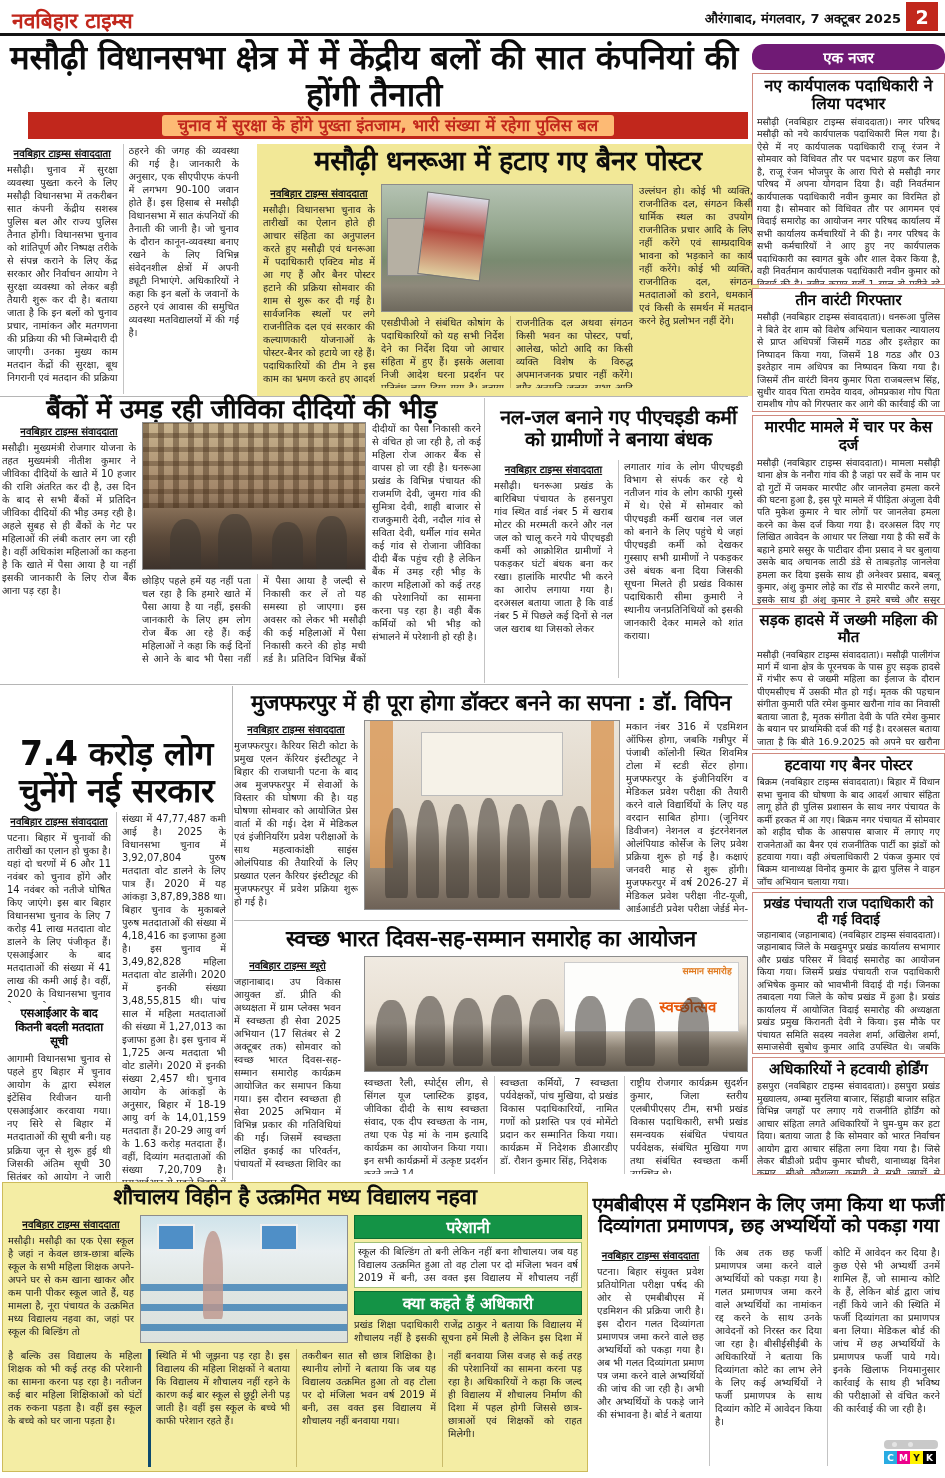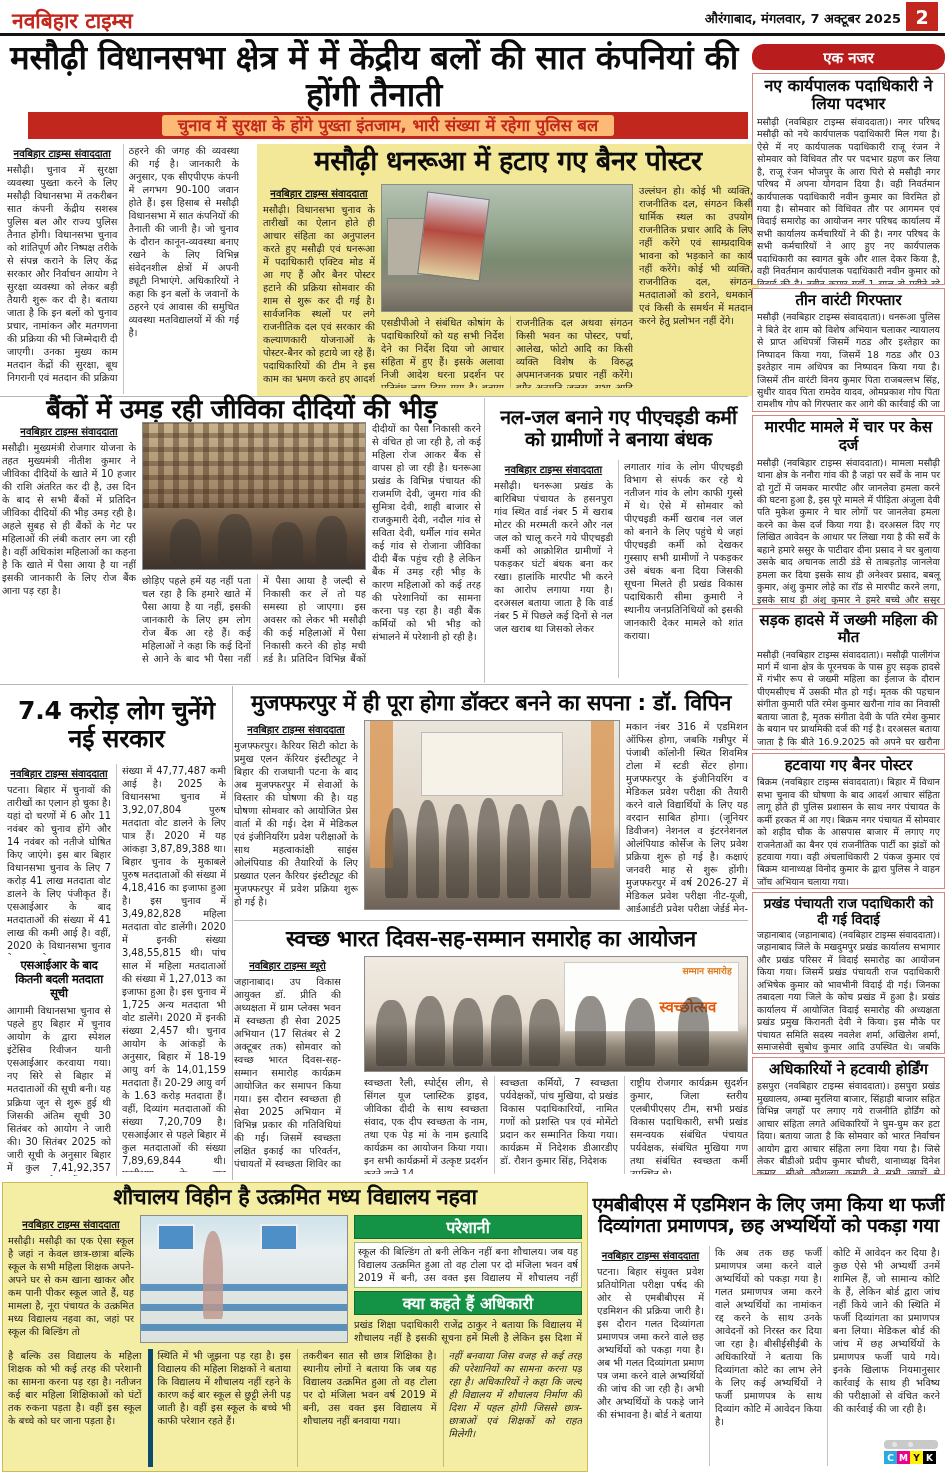--- a/index.html
+++ b/index.html
@@ -22,21 +22,21 @@
   
   .subbar{background:#c1271c;display:flex;align-items:center;justify-content:center;}
   .subbar span{background:#fdba74;color:#c1271c;font-weight:bold;font-size:16.5px;padding:1px 16px;border-radius:3px;line-height:1.2;}
   
   .yellow{background:#f2e897;}
   .khaki{background:#f4eda4;border:1px solid #cdbb5a;}
   
   .greenbar{background:#149346;color:#fff;font-weight:bold;font-size:16px;display:flex;align-items:center;justify-content:center;border:1px solid #0c6e33;}
   .whitebox{background:#fff;border:1px solid #9fbf77;}
   
-  .en-pill{background:#b91c1c;color:#fff;font-weight:bold;font-size:15px;display:flex;align-items:center;justify-content:center;border-radius:12px;}
+  .en-pill{background:#701a75;color:#fff;font-weight:bold;font-size:15px;display:flex;align-items:center;justify-content:center;border-radius:12px;}
   .en-item{border:1px solid #d08a7f;padding:2px 4px;margin-top:3px;overflow:hidden;background:#fff;}
   .en-hl{font-weight:bold;text-align:center;color:#0c0c0c;line-height:1.15;margin:1px 0 2px;}
   .en-body{font-size:9.3px;line-height:1.34;text-align:justify;color:#1d1d1d;}
   
   .photo{position:relative;overflow:hidden;border:1px solid #8c8c8c;}
   .ph1{background:linear-gradient(180deg,#b4c2b2 0%,#95a78f 35%,#798a70 60%,#8e897b 80%,#6e695d 100%);}
   .ph1 .cloth{position:absolute;left:16%;top:8%;width:25%;height:66%;background:linear-gradient(180deg,#d9d9e4 0%,#b34a3f 45%,#e0cfa0 100%);transform:rotate(7deg);border:1px solid #777;}
   .ph1 .truck{position:absolute;left:2%;top:26%;width:16%;height:46%;background:#b6b0a3;border:1px solid #888;}
   .ph2{background:linear-gradient(180deg,#c9b48e 0%,#a3876a 45%,#5c4a3a 78%,#3e332c 100%);}
   .ph2 .lattice{position:absolute;left:0;top:0;width:100%;height:58%;background:repeating-linear-gradient(90deg,rgba(62,40,20,.4) 0 6px,rgba(0,0,0,0) 6px 15px),repeating-linear-gradient(0deg,rgba(62,40,20,.35) 0 5px,rgba(0,0,0,0) 5px 14px);}
@@ -146,21 +146,21 @@
       </div>
       <div class="col">
         <div class="body-txt" style="height:214px;">लगातार गांव के लोग पीएचइडी विभाग से संपर्क कर रहे थे नतीजन गांव के लोग काफी गुस्से में थे। ऐसे में सोमवार को पीएचइडी कर्मी खराब नल जल को बनाने के लिए पहुंचे थे जहां पीएचइडी कर्मी को देखकर गुस्साए सभी ग्रामीणों ने पकड़कर उसे बंधक बना दिया जिसकी सूचना मिलते ही प्रखंड विकास पदाधिकारी सीमा कुमारी ने स्थानीय जनप्रतिनिधियों को इसकी जानकारी देकर मामले को शांत कराया।</div>
       </div>
     </div>
   </div>
 
   <div class="abs rule" style="left:0;top:684px;width:748px;height:1px;"></div>
 
   <div class="abs" style="left:2px;top:686px;width:229px;height:494px;">
-    <div class="hl" style="font-size:25px;height:78px;display:flex;align-items:center;justify-content:center;">7.4 करोड़ लोग चुनेंगे नई सरकार</div>
+    <div class="hl" style="font-size:33px;height:78px;display:flex;align-items:center;justify-content:center;margin-top:48px;">7.4 करोड़ लोग चुनेंगे नई सरकार</div>
     <div class="cols" style="height:412px;">
       <div class="col">
         <div class="byline">नवबिहार टाइम्स संवाददाता</div>
         <div class="body-txt" style="height:172px;">पटना। बिहार में चुनावों की तारीखों का एलान हो चुका है। यहां दो चरणों में 6 और 11 नवंबर को चुनाव होंगे और 14 नवंबर को नतीजे घोषित किए जाएंगे। इस बार बिहार विधानसभा चुनाव के लिए 7 करोड़ 41 लाख मतदाता वोट डालने के लिए पंजीकृत हैं। एसआईआर के बाद मतदाताओं की संख्या में 41 लाख की कमी आई है। वहीं, 2020 के विधानसभा चुनाव के मुकाबले इस बार मतदाता बढ़े भी हैं।</div>
         <div class="hl" style="font-size:11.5px;margin:4px 0;line-height:1.2;">एसआईआर के बाद कितनी बदली मतदाता सूची</div>
         <div class="body-txt" style="height:190px;">आगामी विधानसभा चुनाव से पहले हुए बिहार में चुनाव आयोग के द्वारा स्पेशल इंटेंसिव रिवीजन यानी एसआईआर करवाया गया। नए सिरे से बिहार में मतदाताओं की सूची बनी। यह प्रक्रिया जून से शुरू हुई थी जिसकी अंतिम सूची 30 सितंबर को आयोग ने जारी की। 30 सितंबर 2025 को जारी सूची के अनुसार बिहार में कुल 7,41,92,357 मतदाता पंजीकृत हैं। 2020 में यह आंकड़ा 7,36,47,660 था। 2020 के मुकाबले इस बार चुनाव में 5,44,697 मतदाताओं का इजाफा हुआ है। हालांकि, एसआईआर के बाद अंतिम मतदाता सूची से लाखों मतदाताओं के नाम हटाए भी गए हैं।</div>
       </div>
       <div class="col">
         <div class="body-txt" style="height:408px;">संख्या में 47,77,487 कमी आई है। 2025 के विधानसभा चुनाव में 3,92,07,804 पुरुष मतदाता वोट डालने के लिए पात्र हैं। 2020 में यह आंकड़ा 3,87,89,388 था। बिहार चुनाव के मुकाबले पुरुष मतदाताओं की संख्या में 4,18,416 का इजाफा हुआ है। इस चुनाव में 3,49,82,828 महिला मतदाता वोट डालेंगी। 2020 में इनकी संख्या 3,48,55,815 थी। पांच साल में महिला मतदाताओं की संख्या में 1,27,013 का इजाफा हुआ है। इस चुनाव में 1,725 अन्य मतदाता भी वोट डालेंगे। 2020 में इनकी संख्या 2,457 थी। चुनाव आयोग के आंकड़ों के अनुसार, बिहार में 18-19 आयु वर्ग के 14,01,159 मतदाता हैं। 20-29 आयु वर्ग के 1.63 करोड़ मतदाता हैं। वहीं, दिव्यांग मतदाताओं की संख्या 7,20,709 है। एसआईआर से पहले बिहार में कुल मतदाताओं की संख्या 7,89,69,844 थी। पुनरीक्षण के बाद 47,77,487 मतदाताओं के नाम हटाया गया। इनमें 22,34,136 मतदाताओं के नाम मृत पाए जाने पर, 6,85,000 मतदाता एक से ज्यादा जगह पंजीकृत होने पर, 36,44,939 मतदाता स्थायी रूप से पलायन करने पर और 3,66,742 मतदाता लापता होने पर हटाए गए।</div>
       </div>
@@ -241,23 +241,23 @@
       </div>
       <div style="flex:1;display:flex;flex-direction:column;gap:3px;overflow:hidden;">
         <div class="greenbar" style="height:24px;">परेशानी</div>
         <div class="whitebox body-txt" style="height:46px;padding:2px 3px;">स्कूल की बिल्डिंग तो बनी लेकिन नहीं बना शौचालय। जब यह विद्यालय उत्क्रमित हुआ तो वह टोला पर दो मंजिला भवन वर्ष 2019 में बनी, उस वक्त इस विद्यालय में शौचालय नहीं बनवाया गया।</div>
         <div class="greenbar" style="height:24px;">क्या कहते हैं अधिकारी</div>
         <div class="body-txt" style="flex:1;">प्रखंड शिक्षा पदाधिकारी राजेंद्र ठाकुर ने बताया कि विद्यालय में शौचालय नहीं है इसकी सूचना हमें मिली है लेकिन इस दिशा में पहल की जा रही है।</div>
       </div>
     </div>
     <div style="display:flex;gap:6px;height:118px;margin-top:4px;">
       <div class="body-txt" style="flex:1;">है बल्कि उस विद्यालय के महिला शिक्षक को भी कई तरह की परेशानी का सामना करना पड़ रहा है। नतीजन कई बार महिला शिक्षिकाओं को घंटों तक रुकना पड़ता है। वहीं इस स्कूल के बच्चे को घर जाना पड़ता है।</div>
-      <div class="body-txt" style="flex:1;border-left:5px solid #0c4a6e;padding-left:5px;">स्थिति में भी जूझना पड़ रहा है। इस विद्यालय की महिला शिक्षकों ने बताया कि विद्यालय में शौचालय नहीं रहने के कारण कई बार स्कूल से छुट्टी लेनी पड़ जाती है। वहीं इस स्कूल के बच्चे भी काफी परेशान रहते हैं।</div>
+      <div class="body-txt" style="flex:1;border-left:3px solid #0c4a6e;padding-left:5px;">स्थिति में भी जूझना पड़ रहा है। इस विद्यालय की महिला शिक्षकों ने बताया कि विद्यालय में शौचालय नहीं रहने के कारण कई बार स्कूल से छुट्टी लेनी पड़ जाती है। वहीं इस स्कूल के बच्चे भी काफी परेशान रहते हैं।</div>
       <div class="body-txt" style="flex:1;border-left:1px solid #c9bb6a;padding-left:5px;">तकरीबन सात सौ छात्र शिक्षिका है। स्थानीय लोगों ने बताया कि जब यह विद्यालय उत्क्रमित हुआ तो वह टोला पर दो मंजिला भवन वर्ष 2019 में बनी, उस वक्त इस विद्यालय में शौचालय नहीं बनवाया गया।</div>
-      <div class="body-txt" style="flex:1;border-left:1px solid #c9bb6a;padding-left:5px;font-style:italic;">नहीं बनवाया जिस वजह से कई तरह की परेशानियों का सामना करना पड़ रहा है। अधिकारियों ने कहा कि जल्द ही विद्यालय में शौचालय निर्माण की दिशा में पहल होगी जिससे छात्र-छात्राओं एवं शिक्षकों को राहत मिलेगी।</div>
+      <div class="body-txt" style="flex:1;border-left:1px solid #c9bb6a;padding-left:5px;">नहीं बनवाया जिस वजह से कई तरह की परेशानियों का सामना करना पड़ रहा है। अधिकारियों ने कहा कि जल्द ही विद्यालय में शौचालय निर्माण की दिशा में पहल होगी जिससे छात्र-छात्राओं एवं शिक्षकों को राहत मिलेगी।</div>
     </div>
   </div>
 
   <div class="abs" style="left:592px;top:1184px;width:353px;height:288px;">
     <div class="hl" style="font-size:19px;height:62px;display:flex;align-items:center;justify-content:center;">एमबीबीएस में एडमिशन के लिए जमा किया था फर्जी दिव्यांगता प्रमाणपत्र, छह अभ्यर्थियों को पकड़ा गया</div>
     <div class="cols" style="height:220px;">
       <div class="col">
         <div class="byline">नवबिहार टाइम्स संवाददाता</div>
         <div class="body-txt" style="height:194px;">पटना। बिहार संयुक्त प्रवेश प्रतियोगिता परीक्षा पर्षद की ओर से एमबीबीएस में एडमिशन की प्रक्रिया जारी है। इस दौरान गलत दिव्यांगता प्रमाणपत्र जमा करने वाले छह अभ्यर्थियों को पकड़ा गया है। अब भी गलत दिव्यांगता प्रमाण पत्र जमा करने वाले अभ्यर्थियों की जांच की जा रही है। अभी और अभ्यर्थियों के पकड़े जाने की संभावना है। बोर्ड ने बताया</div>
       </div>

